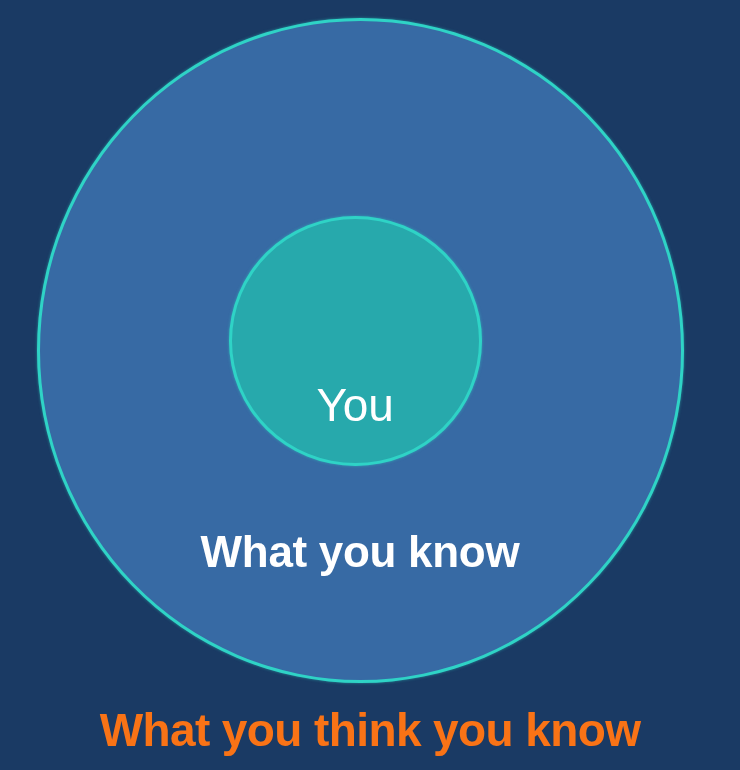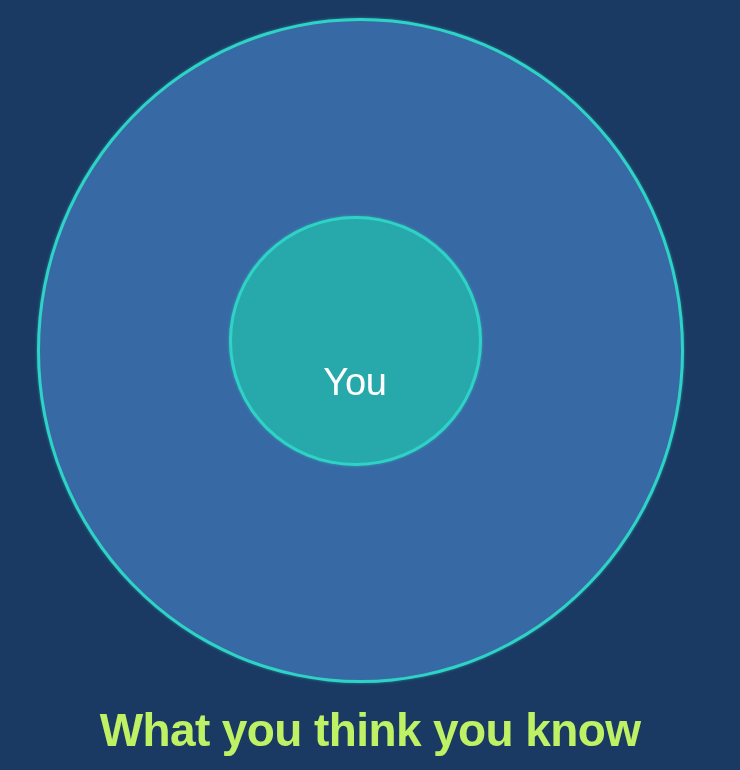--- a/index.html
+++ b/index.html
@@ -43,21 +43,21 @@
     box-sizing: border-box;
     box-shadow: 0 0 3px rgba(47, 211, 198, 0.55);
   }
   #inner-label {
     position: absolute;
     left: 180px;
     top: 272px;
     width: 350px;
     text-align: center;
     color: #ffffff;
-    font-size: 38px;
+    font-size: 46px;
     line-height: 1.16;
     font-weight: 400;
     letter-spacing: -0.2px;
     white-space: pre;
   }
   #inner-label .line {
     display: block;
   }
   #mid-label {
     position: absolute;
@@ -70,21 +70,21 @@
     font-weight: 600;
     line-height: 1.1;
     letter-spacing: -0.3px;
   }
   #outer-label {
     position: absolute;
     left: 0px;
     top: 705px;
     width: 740px;
     text-align: center;
-    color: #bef264;
+    color: #f97316;
     font-size: 46px;
     font-weight: 600;
     line-height: 1.1;
     letter-spacing: -0.6px;
   }
 </style>
 </head>
 <body>
 
 <div id="stage">
@@ -92,16 +92,17 @@
   <div id="outer-circle">
   </div>
 
   <div id="inner-circle">
   </div>
 
   <div id="inner-label">
     <span class="line">You</span>
   </div>
 
+  <div id="mid-label">What you know</div>
 
   <div id="outer-label">What you think you know</div>
 
 </div>
 
 </body></html>

